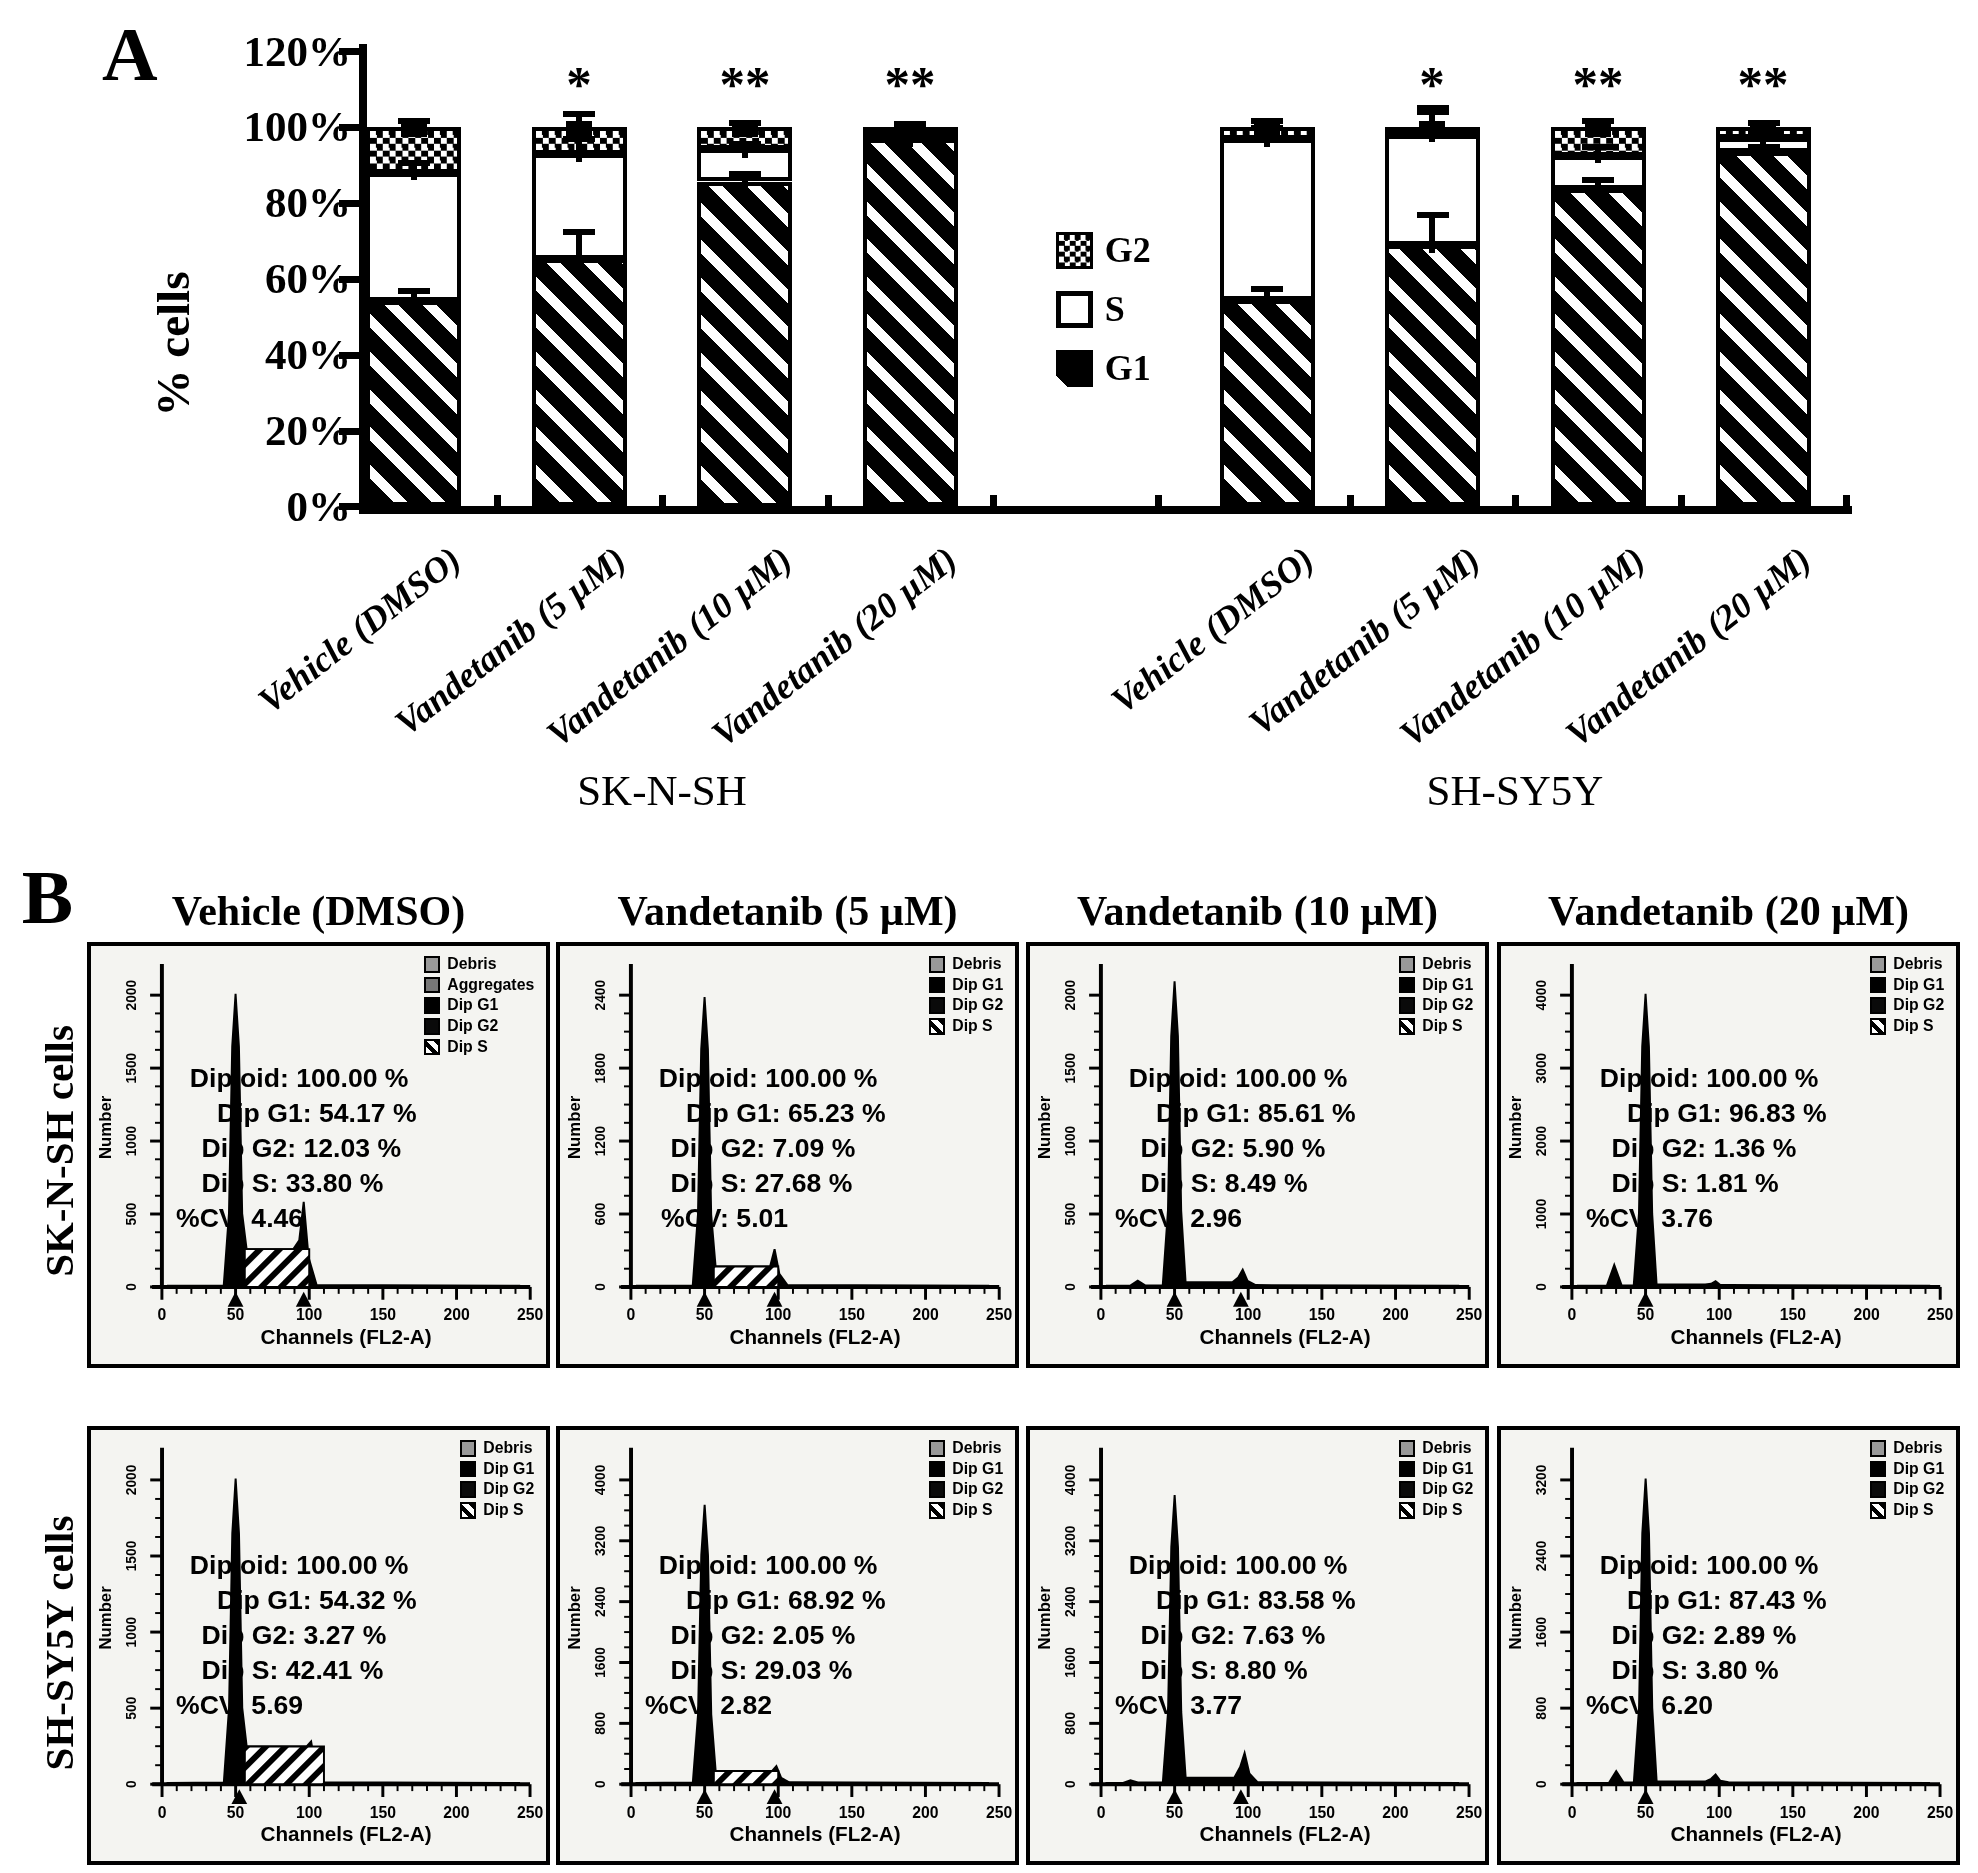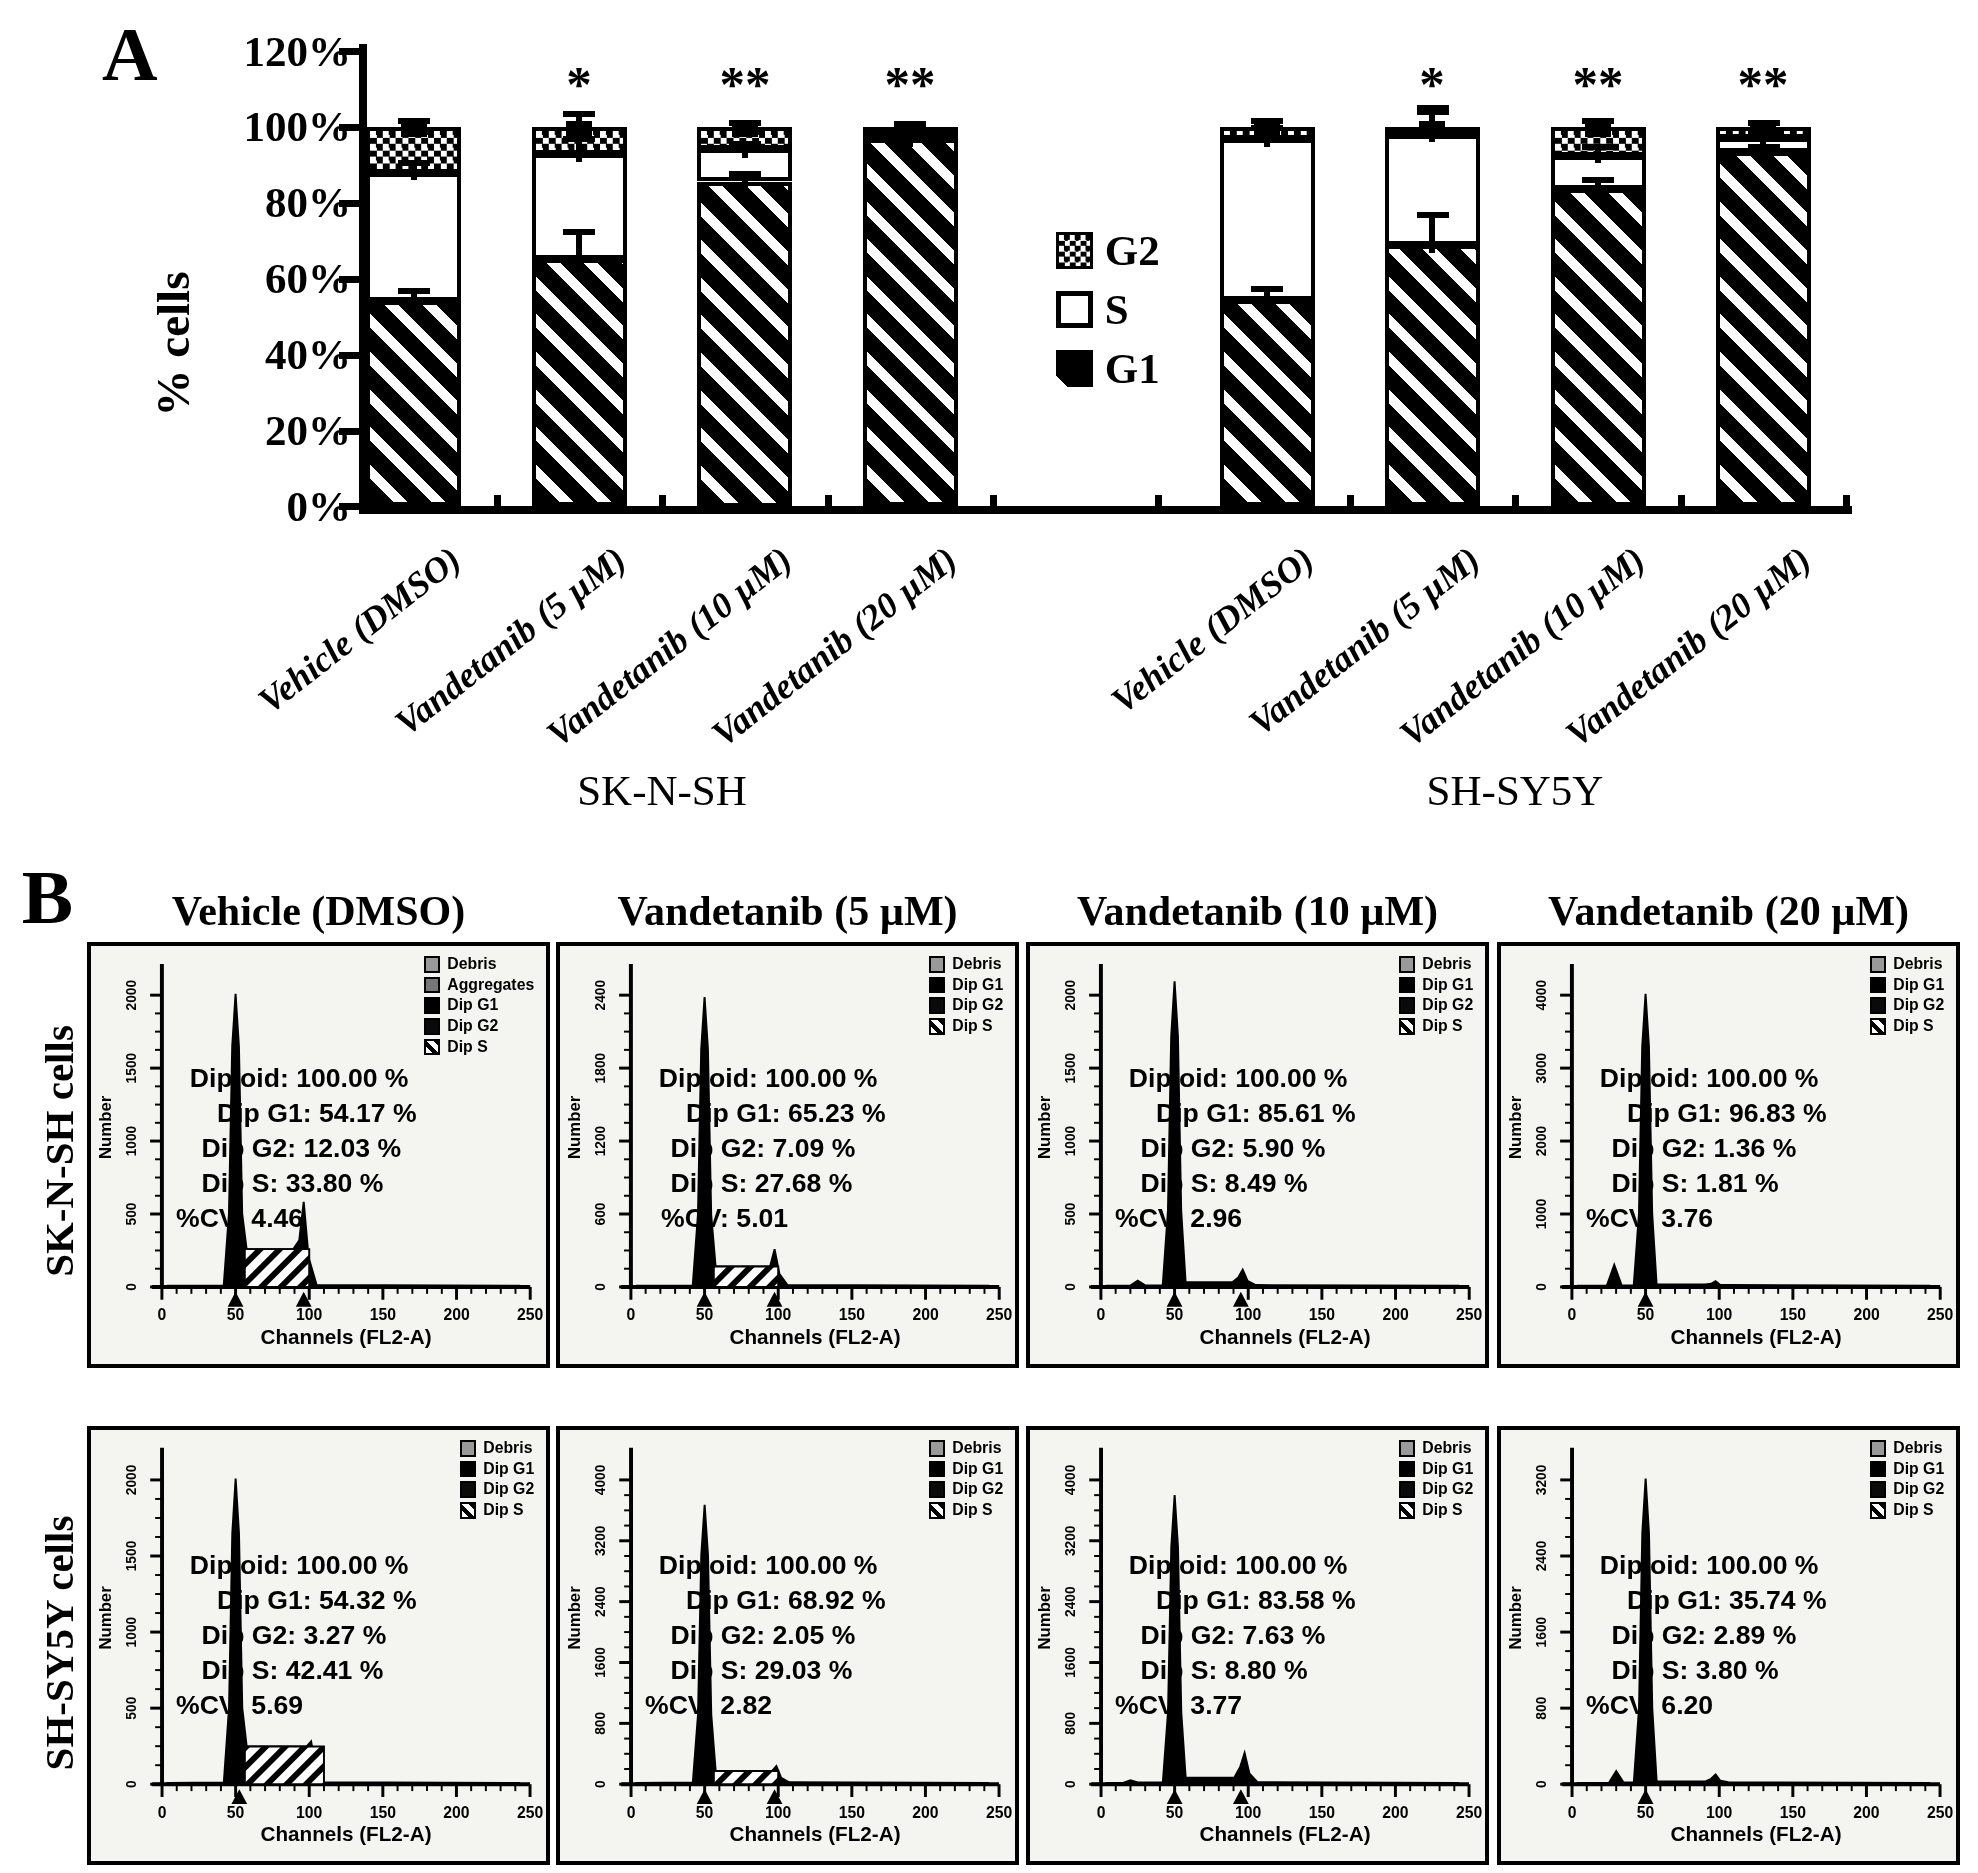--- a/index.html
+++ b/index.html
@@ -12,21 +12,21 @@
   .axline{background:#000;}
   .seg{box-sizing:border-box;border:4.9px solid #000;}
   .hatch{background:repeating-linear-gradient(45deg,#000 0 16.7px,#fff 16.7px 26.6px);background-color:#000;}
   .checker{background:repeating-conic-gradient(#000 0% 25%,#fff 0% 50%) 0 0/12.8px 12.8px;background-color:#000;}
   .plain{background:#fff;}
   .star{font-size:51px;font-weight:bold;text-align:center;font-family:"Liberation Serif",serif;}
   .xcat{font-size:36px;font-weight:bold;font-style:italic;text-align:right;
         transform:rotate(-38deg);transform-origin:100% 0%;white-space:nowrap;}
   .grouplab{font-size:43px;font-weight:normal;text-align:center;}
   .aleg-row{display:flex;align-items:center;gap:11.8px;}
-  .aleg-label{font-size:43px;font-weight:bold;line-height:43px;}
+  .aleg-label{font-size:36px;font-weight:bold;line-height:43px;}
   .asw{width:37px;height:37px;box-sizing:border-box;}
   .asw-checker{border:3.9px solid #000;background:repeating-conic-gradient(#000 0% 25%,#fff 0% 50%) 0 0/10.8px 10.8px;}
   .asw-plain{border:5.9px solid #000;background:#fff;}
   .asw-hatch{background:linear-gradient(45deg,#fff 0 7.9px,#000 7.9px);}
   .coltitle{font-size:42px;font-weight:bold;text-align:center;white-space:nowrap;}
   .rowtitle{font-size:41px;font-weight:bold;text-align:center;transform:rotate(-90deg);white-space:nowrap;}
   .hpanel{box-sizing:border-box;border:4.9px solid #000;background:#f4f4f1;}
   .hleg{position:absolute;display:flex;flex-direction:column;gap:2px;}
   .hleg-row{display:flex;align-items:center;gap:6.9px;padding-left:24px;}
   .hleg-label{font-family:"Liberation Sans",sans-serif;font-size:15.8px;font-weight:bold;line-height:18.7px;}
@@ -970,21 +970,21 @@
             <div class="hsw hsw-dipg2"></div>
             <div class="hleg-label">Dip G2</div>
           </div>
           <div class="hleg-row">
             <div class="hsw hsw-dips"></div>
             <div class="hleg-label">Dip S</div>
           </div>
         </div>
         <div class="hstats" style="left: 85px; top: 118px;">
           <div style="margin-left: 13.8px;">Diploid: 100.00 %</div>
-          <div style="margin-left: 41px;">Dip G1: 35.74 %</div>
+          <div style="margin-left: 41px;">Dip G1: 87.43 %</div>
           <div style="margin-left: 25.6px;">Dip G2: 2.89 %</div>
           <div style="margin-left: 25.6px;">Dip S: 3.80 %</div>
           <div style="margin-left: 0px;">%CV: 6.20</div>
         </div>
       </div>
     </div>
 </div>
 
 
 </body></html>

